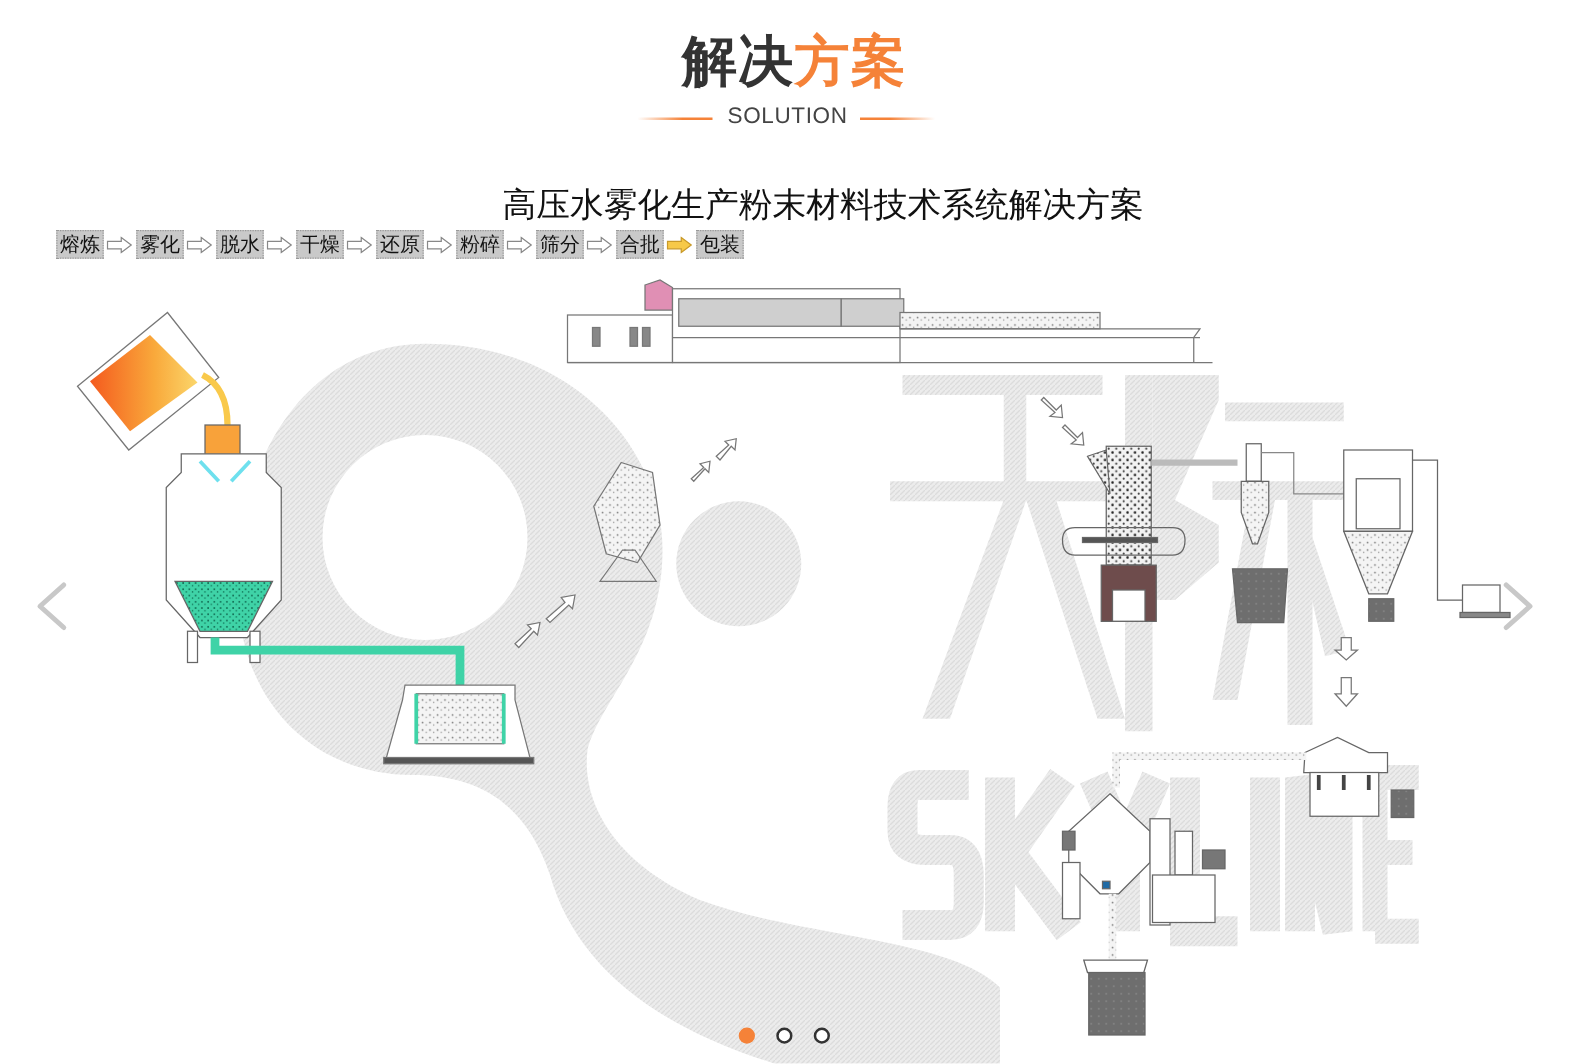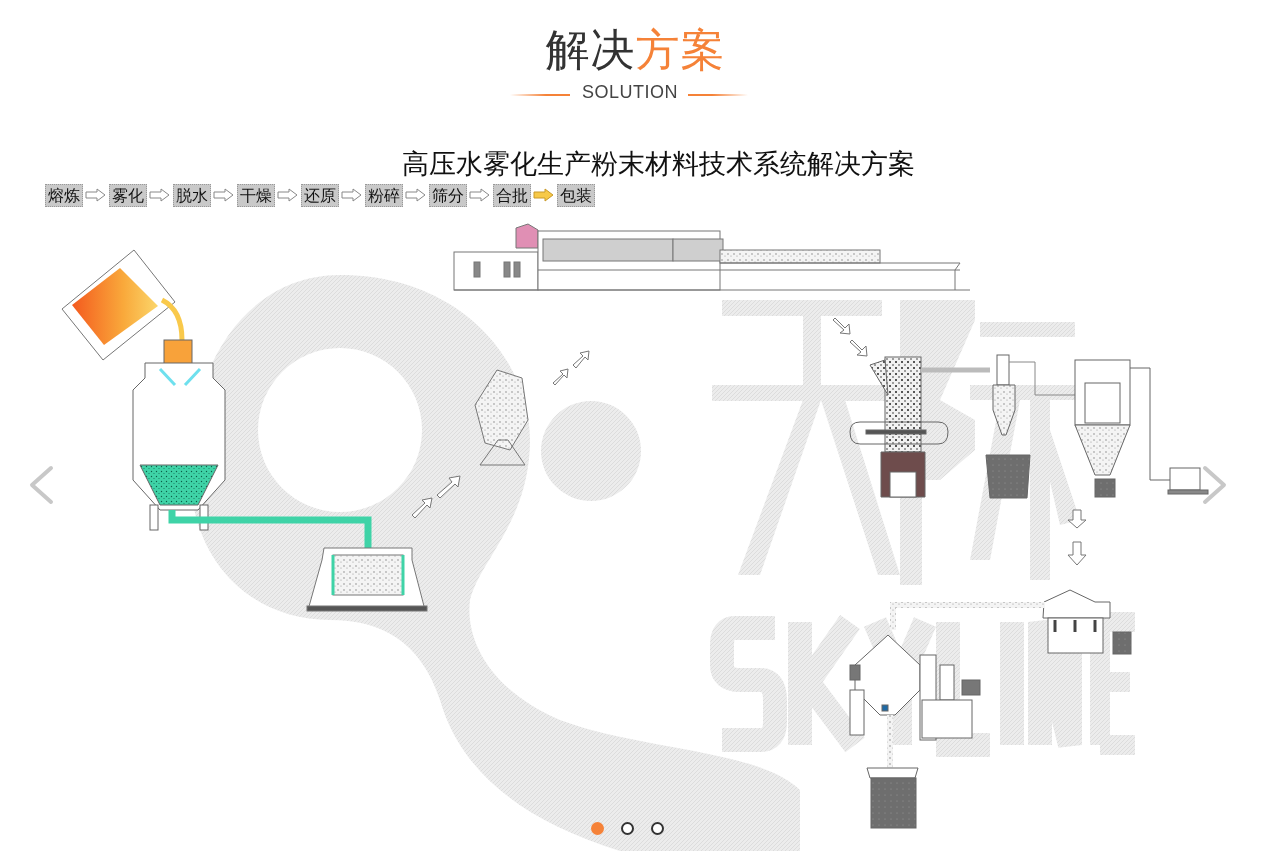--- a/index.html
+++ b/index.html
@@ -1,29 +1,29 @@
 <!DOCTYPE html>
 <html><head>
   <meta charset="utf-8">
   <style>
     html, body { margin:0; padding:0; background:#ffffff; }
     body { width:1271px; height:851px; position:relative; overflow:hidden; font-family:"DejaVu Sans", sans-serif; }
     .section-head { position:absolute; left:0; top:0; width:1271px; text-align:center; }
-    .title { position:absolute; top:20px; left:0; width:1271px; text-align:center; font-size:44px; font-weight:normal; letter-spacing:1px; line-height:60px; }
+    .title { position:absolute; top:20px; left:0; width:1271px; text-align:center; font-size:44px; font-weight:bold; letter-spacing:1px; line-height:60px; }
     .title .t1 { color:#333333; }
     .title .t2 { color:#f58238; }
     .subtitle-row { position:absolute; top:82px; left:0; width:1122px; height:24px; }
     .subtitle { position:absolute; left:582px; top:0; font-family:"Liberation Sans", sans-serif; font-size:18px; color:#444; letter-spacing:0.5px; }
     .line { position:absolute; top:12px; height:2px; }
     .line.l { left:510px; width:60px; background:linear-gradient(90deg, rgba(245,130,56,0), #f58238 60%); }
     .line.r { left:688px; width:60px; background:linear-gradient(90deg, #f58238 40%, rgba(245,130,56,0)); }
 
     .slide { position:absolute; left:0; top:120px; width:1036px; height:690px; }
     .diagram-title { position:absolute; top:26px; left:0; width:1317px; text-align:center; font-family:"DejaVu Serif", serif; font-size:27px; color:#111; }
-    .steps { position:absolute; left:45px; top:64px; display:flex; align-items:flex-start; }
+    .steps { position:absolute; left:45px; top:64px; display:flex; align-items:center; }
     .step { background:#c9c9c9; border:1px dotted #999; font-family:"DejaVu Serif", serif; font-size:16px; color:#111; padding:0 2px; height:21px; line-height:21px; }
     .arrow { width:26px; height:21px; display:flex; align-items:center; justify-content:center; }
     .arrow svg { display:block; }
 
     .nav { position:absolute; top:340px; width:40px; height:50px; cursor:pointer; }
     .nav.prev { left:24px; }
     .nav.next { left:1195px; }
 
     .dots { position:absolute; top:822px; left:0; width:1271px; height:16px; }
     .dot { position:absolute; top:0; width:13px; height:13px; border-radius:50%; box-sizing:border-box; cursor:pointer; }

